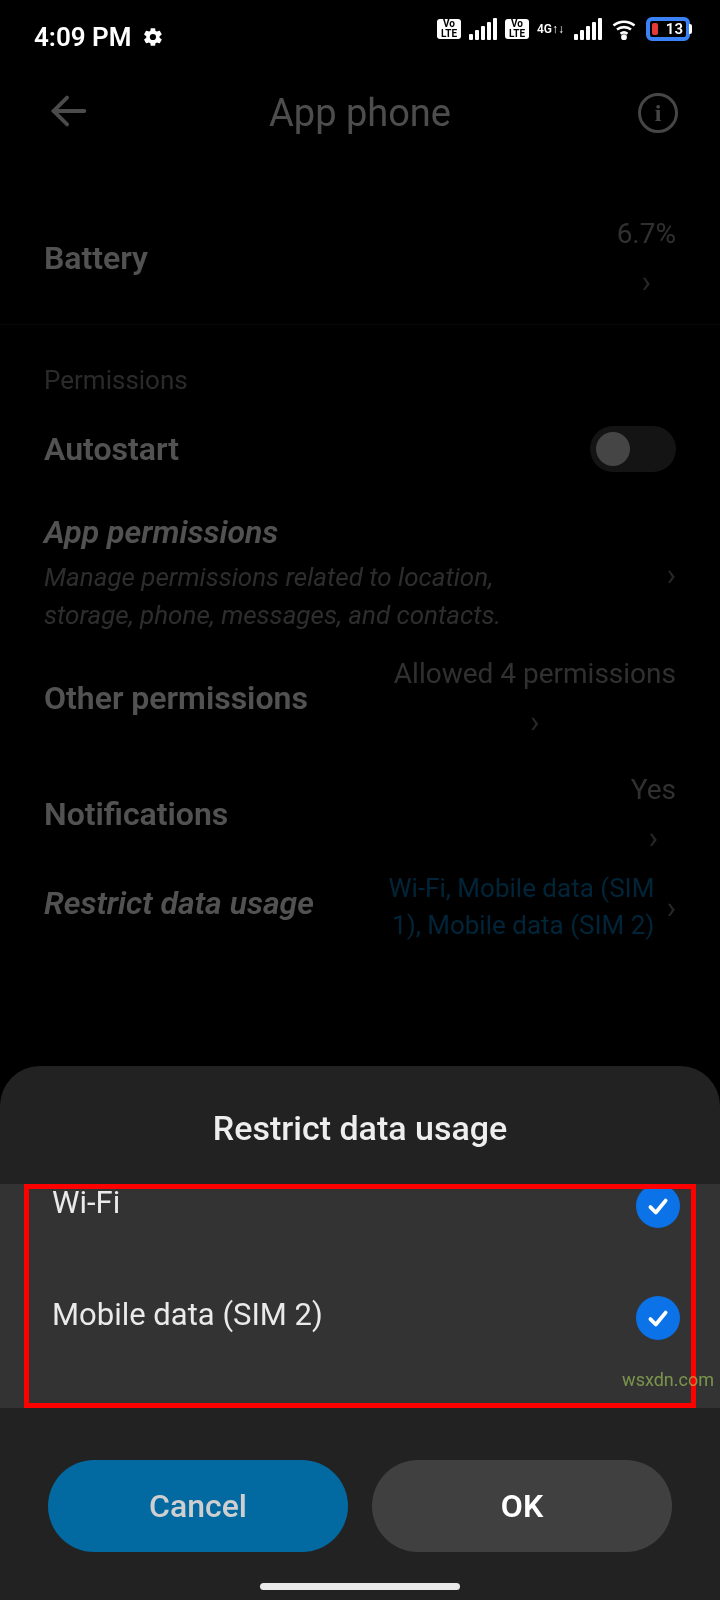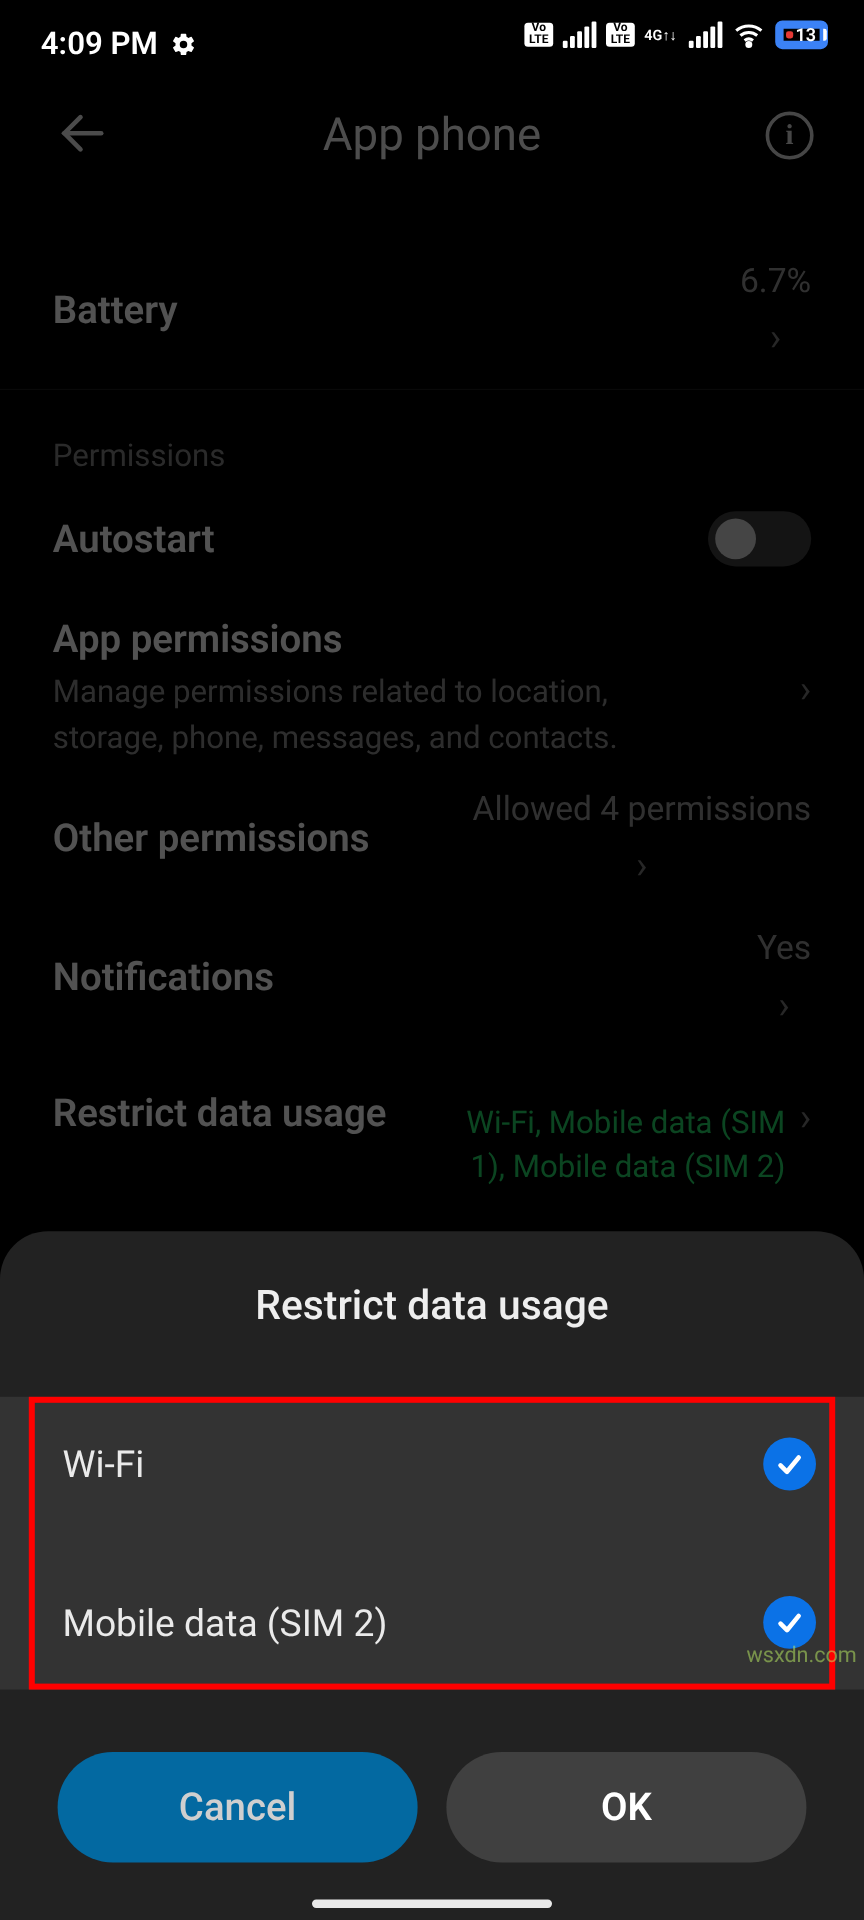--- a/index.html
+++ b/index.html
@@ -21,21 +21,21 @@
     align-items: center;
     padding: 0 30px 0 34px;
     font-size: 26px;
     font-weight: 600;
   }
   .status-left { display: flex; align-items: center; gap: 10px; margin-top: 16px; }
   .status-right { display: flex; align-items: center; gap: 8px; }
   .sr-icon { display: inline-flex; align-items: center; }
   .battery-box {
     display: inline-flex; align-items: center;
-    border: 7px solid #3b82f6; border-radius: 6px;
+    border: 4px solid #3b82f6; border-radius: 6px;
     height: 24px; padding: 0 3px; min-width: 44px;
     position: relative; font-size: 15px; justify-content: flex-end;
   }
   .battery-box::after {
     content:""; position:absolute; right:-6px; top:50%; transform:translateY(-50%);
     width:3px; height:10px; background:#fff; border-radius:0 2px 2px 0;
   }
   .battery-red { position:absolute; left:2px; top:2px; bottom:2px; width:6px; background:#e53935; border-radius:2px;}
   .volte-box {
     background:#fff;color:#000;font-size:10px;font-weight:700;
@@ -78,43 +78,42 @@
   .chev { color:#6f6f6f; font-size:32px; }
   .toggle {
     width: 86px; height: 46px; border-radius: 30px; background:#3a3a3a;
     position:relative;
   }
   .toggle .knob{
     position:absolute;left:6px;top:50%;transform:translateY(-50%);
     width:34px;height:34px;border-radius:50%;background:#c5c5c5;
   }
   .row.multi { align-items: flex-start; padding-top: 18px; padding-bottom: 18px;}
-  .row.multi .left { flex:1; }
+  .row.multi .left { flex:1;font-style:italic; }
   .row.multi .label { margin-bottom: 8px;}
   .row.multi .desc { font-size: 26px; color:#828282; line-height:1.45; max-width: 520px;}
-  .row .rvalue { font-size:26px;color:#22c55e; max-width: 300px; text-align:right; line-height:1.4;margin-top:48px;}
+  .row .rvalue { font-size:26px;color:#0369a1; max-width: 300px; text-align:right; line-height:1.4;}
 
   
   .sheet {
     position:absolute; left:0; right:0; bottom:0;
     background:#222; border-radius: 40px 40px 0 0;
     padding-bottom: 48px;
   }
   .sheet-title {
     text-align:center; font-size:34px; font-weight:500; color:#eee;
     padding: 42px 0 36px;
   }
   .options {
     background:#333; margin: 0 0 0 0;
   }
   .option {
-    display:flex;align-items:center;justify-content:space-between;
+    display:flex;justify-content:space-between;
     padding: 0 40px 0 52px;
     height: 112px;
-    margin-top: 20px;
   }
   .opt-label { font-size: 31px; color:#eaeaea;}
   .check {
     width:44px;height:44px;border-radius:50%;background:#0b72e7;
     display:flex;align-items:center;justify-content:center;
   }
   .check svg { width:26px;height:26px;}
   .highlight {
     position:absolute; border:5px solid #ff0000;
     pointer-events:none;

